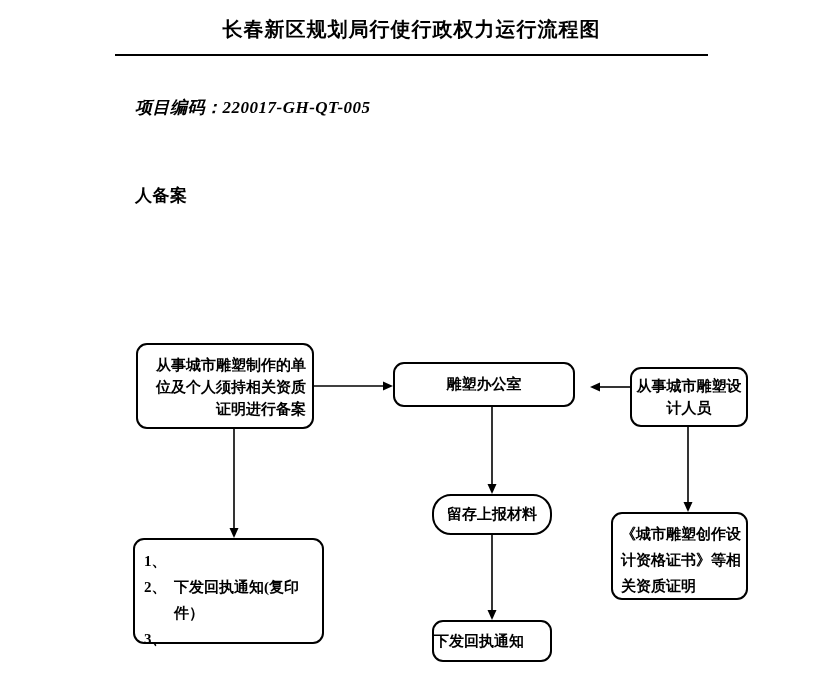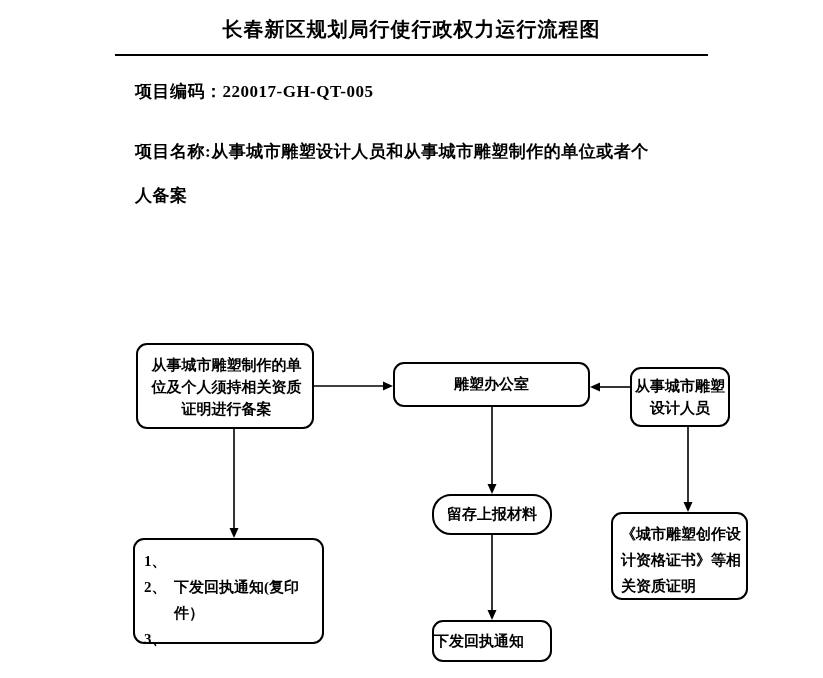--- a/index.html
+++ b/index.html
@@ -35,45 +35,45 @@
     background: #000000;
   }
   .meta-line {
     position: absolute;
     left: 135px;
     font-size: 17px;
     font-weight: bold;
     white-space: nowrap;
     letter-spacing: 0.5px;
   }
-  .meta-code  { top: 80px; }
+  .meta-code  { top: 96px; font-style: italic; }
   .meta-name1 { top: 140px; }
   .meta-name2 { top: 184px; }
 
   .node {
     position: absolute;
     border: 2px solid #000000;
     border-radius: 11px;
     background: #ffffff;
     font-size: 15px;
     font-weight: bold;
     line-height: 22px;
   }
   .node-producer {
     left: 136px; top: 343px; width: 178px; height: 86px;
     padding: 9px 6px 0 9px;
-    text-align: center;
+    text-align: right;
   }
   .node-office {
-    left: 393px; top: 362px; width: 197px; height: 45px;
+    left: 393px; top: 362px; width: 182px; height: 45px;
     text-align: center;
     line-height: 41px;
   }
   .node-designer {
-    left: 630px; top: 367px; width: 100px; height: 60px;
+    left: 630px; top: 367px; width: 118px; height: 60px;
     padding: 6px 0 12px 0;
     text-align: center;
   }
   .node-materials {
     left: 133px; top: 538px; width: 191px; height: 106px;
     padding: 8px 4px 0 9px;
     line-height: 26px;
   }
   .node-retain {
     left: 432px; top: 494px; width: 120px; height: 41px;
@@ -108,21 +108,20 @@
 </head>
 <body>
 
 <div class="page">
 
   <div class="title">长春新区规划局行使行政权力运行流程图</div>
   <div class="title-rule"></div>
 
   <div class="meta-line meta-code"><span>项目编码：</span><span>220017-GH-QT-005</span></div>
 
-  <div class="meta-line meta-name1"><span>项目名称:</span><span>从事城市雕塑设计人员和从事城市雕塑制作的单位或者个</span></div>
 
   <div class="meta-line meta-name2"><span>人备案</span></div>
 
   <svg class="arrow-layer" viewBox="0 0 823 678" xmlns="http://www.w3.org/2000/svg">
 
     <g>
       <line x1="314" y1="386" x2="385" y2="386" stroke="#000" stroke-width="1.6"></line>
       <polygon points="393,386 383,381.5 383,390.5" fill="#000"></polygon>
     </g>
 

